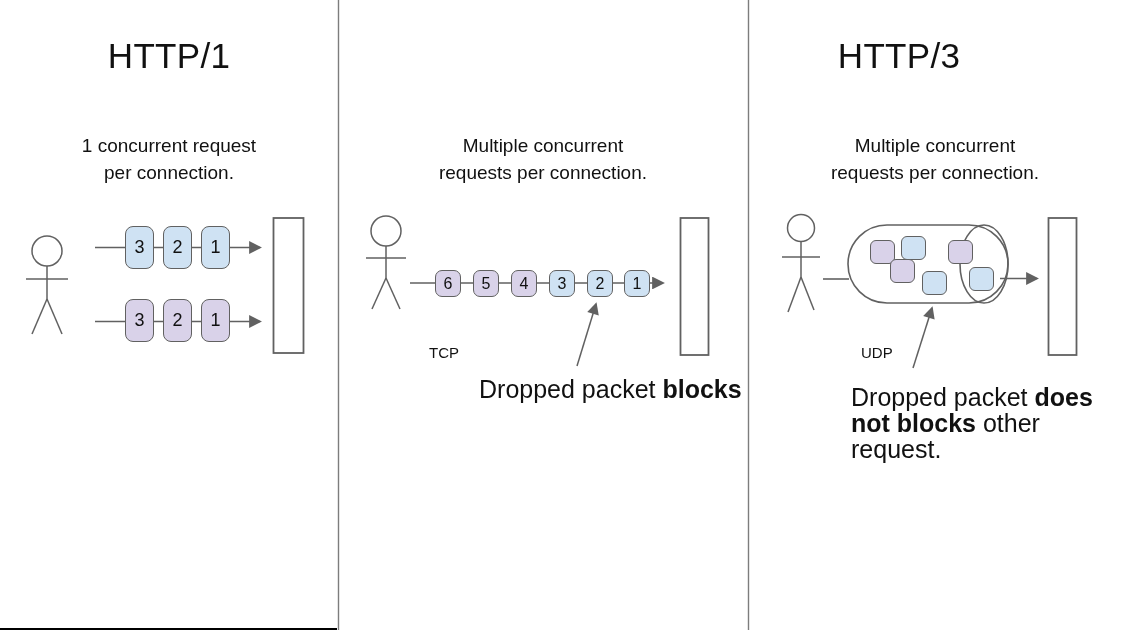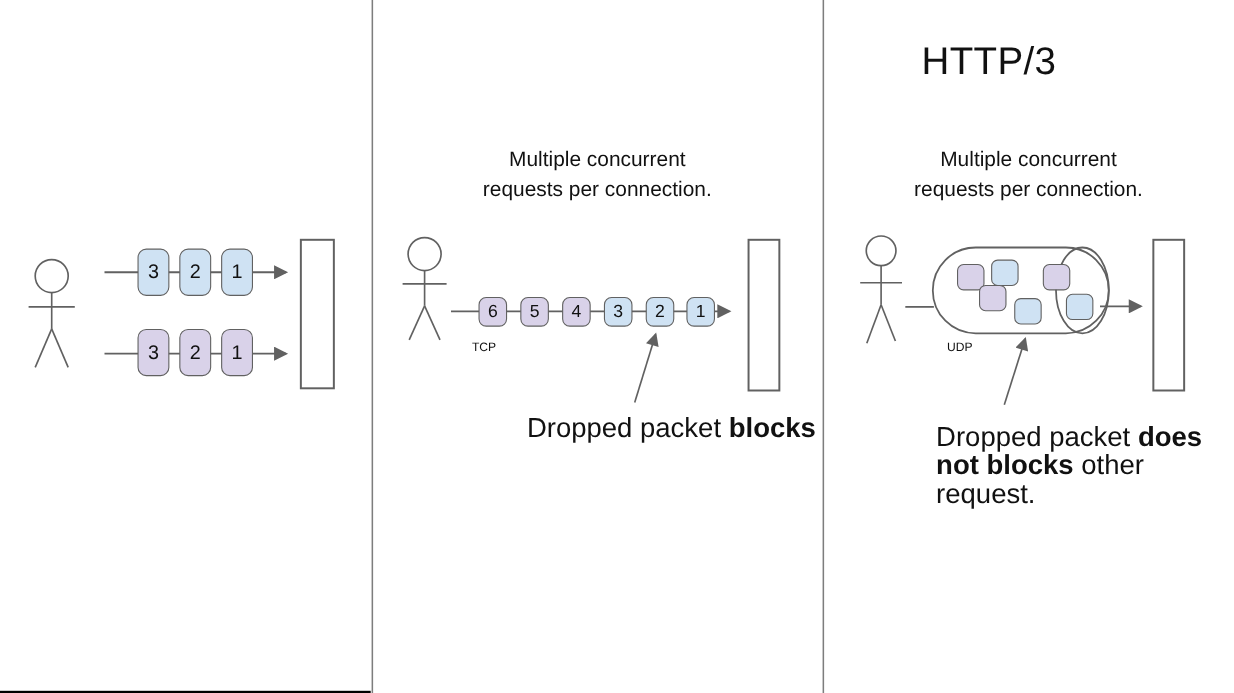--- a/index.html
+++ b/index.html
@@ -14,21 +14,21 @@
   .pkt {
     position:absolute; box-sizing:border-box;
     border:1.6px solid #616161; display:flex; align-items:center; justify-content:center;
     color:#111;
   }
   .pkt1 { width:29px; height:43px; border-radius:8px; font-size:18px; }
   .pkt2 { width:26px; height:27px; border-radius:7px; font-size:16px; }
   .pkt3 { width:25px; height:24px; border-radius:6px; }
   .blue   { background:#cfe2f3; }
   .purple { background:#d9d2e9; }
-  .proto { position:absolute; font-size:11px; }
+  .proto { position:absolute; font-size:15px;margin-top:34px; }
   .note  { position:absolute; font-size:25px; line-height:26px;margin-left:24px; }
   .note b { font-weight:700; }
 </style>
 </head>
 <body>
 
 <div class="canvas">
 
   <svg class="art" width="1122" height="630" viewBox="0 0 1122 630">
     <defs>
@@ -83,22 +83,27 @@
       <ellipse cx="984" cy="264" rx="24" ry="39"></ellipse>
     </g>
 
     <line x1="1000" y1="278.5" x2="1037" y2="278.5" stroke="#616161" stroke-width="1.6" marker-end="url(#arr)"></line>
 
     <rect x="1048.5" y="218" width="28" height="137" fill="#ffffff" stroke="#616161" stroke-width="1.8"></rect>
 
     <line x1="913" y1="368" x2="932" y2="308" stroke="#616161" stroke-width="1.5" marker-end="url(#arr)"></line>
   </svg>
 
+  <div class="col-title" style="left:0; width:338px; top:36px">HTTP/1</div>
   <div class="col-title" style="left:748px; width:302px; top:36px">HTTP/3</div>
 
+  <div class="col-sub" style="left:0; width:338px; top:132px">
+    <div>1 concurrent request</div>
+    <div>per connection.</div>
+  </div>
   <div class="col-sub" style="left:338px; width:410px; top:132px">
     <div>Multiple concurrent</div>
     <div>requests per connection.</div>
   </div>
   <div class="col-sub" style="left:748px; width:374px; top:132px">
     <div>Multiple concurrent</div>
     <div>requests per connection.</div>
   </div>
 
   <div class="pkt pkt1 blue" style="left:125px; top:226px">3</div>

